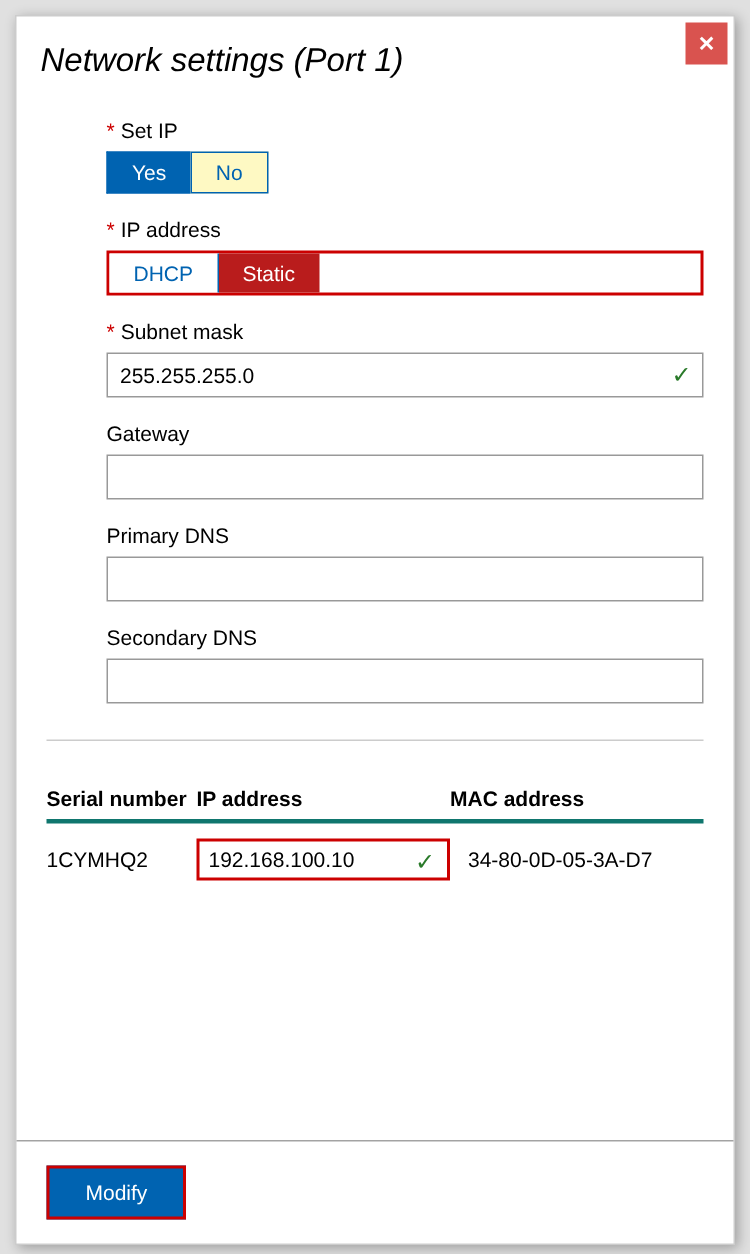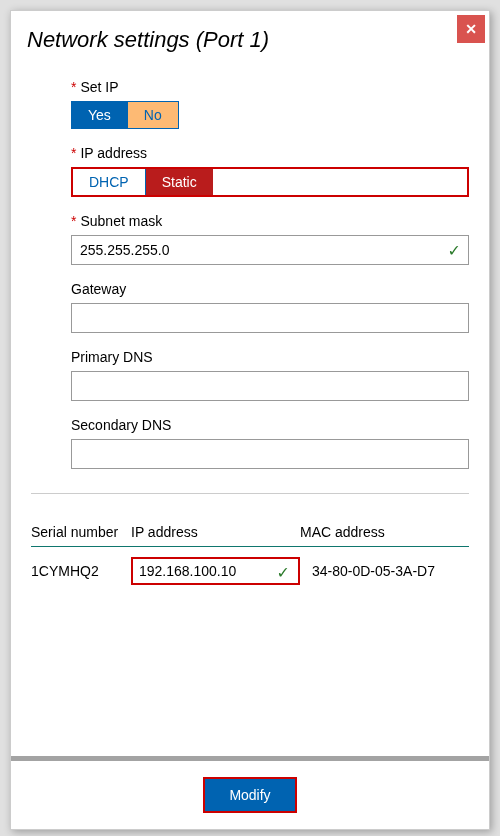--- a/index.html
+++ b/index.html
@@ -88,21 +88,21 @@
 
     .toggle-group {
       display: flex;
     }
 
     .toggle-btn {
       padding: 5px 16px;
       border: 1px solid #0063b1;
       font-size: 14px;
       cursor: pointer;
-      background: #fdba74;
+      background: #fef9c3;
       color: #0063b1;
     }
 
     .toggle-btn.active {
       background: #0063b1;
       color: #fff;
     }
 
     .toggle-btn:first-child {
       border-right: none;
@@ -171,22 +171,22 @@
 
     .table-section {
       display: flex;
       flex-direction: column;
     }
 
     .table-header {
       display: grid;
       grid-template-columns: 100px 1fr 1fr;
       padding: 6px 0;
-      border-bottom: 1px solid #0f766e;
-      font-weight: normal;
+      border-bottom: 3px solid #0f766e;
+      font-weight: bold;
       font-size: 14px;
       color: #000;
     }
 
     .table-row {
       display: grid;
       grid-template-columns: 100px 1fr 1fr;
       padding: 10px 0;
       align-items: center;
       font-size: 14px;
@@ -199,24 +199,23 @@
       position: relative;
     }
 
     .ip-cell-value {
       flex: 1;
       font-size: 14px;
     }
 
     .footer {
       padding: 16px 20px;
-      border-top: 5px solid #a3a3a3;
-      display: flex;
-      align-items: center;
-      justify-content: center;
+      border-top: 1px solid #a3a3a3;
+      display: flex;
+      align-items: center;
     }
 
     .modify-btn {
       background: #0063b1;
       color: white;
       border: 2px solid #cc0000;
       padding: 8px 24px;
       font-size: 14px;
       cursor: pointer;
     }

